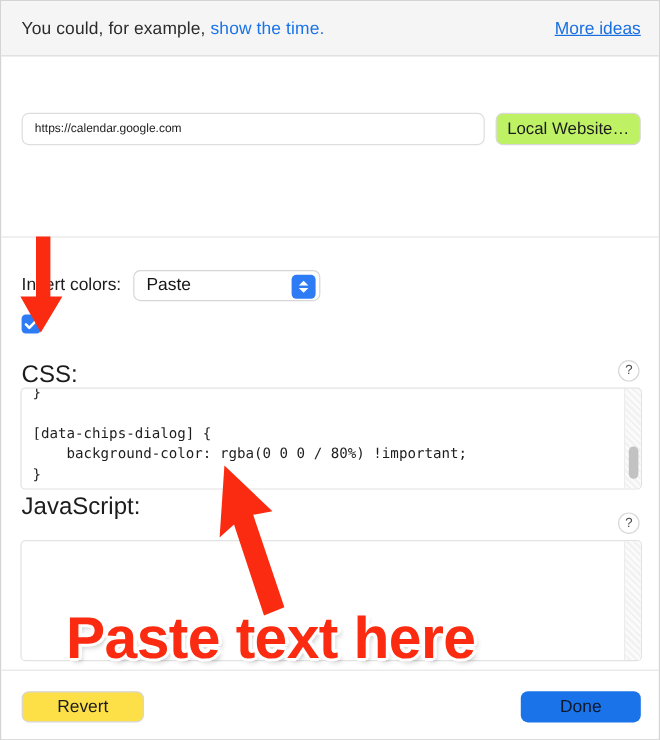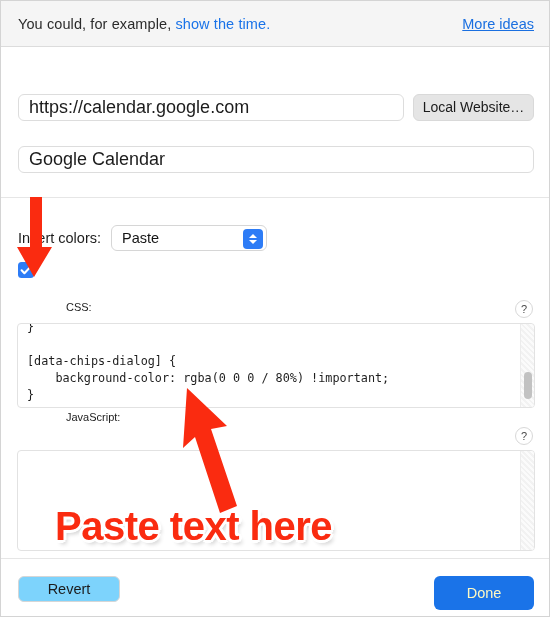--- a/index.html
+++ b/index.html
@@ -68,32 +68,32 @@
   }
   .text-field {
     height: 27px;
     border: 1px solid #dddddd;
     border-radius: 6px;
     background: #ffffff;
     box-sizing: border-box;
     display: flex;
     align-items: center;
     padding: 0 10px;
-    font-size: 18px;
+    font-size: 10px;
     color: #1c1c1c;
     overflow: hidden;
     white-space: nowrap;
   }
   .url-field { width: 386px; }
 
   .pill-button {
     height: 27px;
     border: 1px solid #d9d9d9;
     border-radius: 6px;
-    background: #e5e5e5;
+    background: #bef264;
     box-sizing: border-box;
     display: flex;
     align-items: center;
     justify-content: center;
     padding: 0 11px;
     font-size: 14px;
     color: #1c1c1c;
     white-space: nowrap;
     cursor: pointer;
   }
@@ -192,23 +192,22 @@
   .checkbox-label {
     font-size: 14.5px;
     color: #1c1c1c;
     white-space: nowrap;
   }
 
   
   .section-head {
     position: absolute;
     left: 17px;
-    font-size: 11px;
-    color: #1c1c1c;
-    margin-left: 48px;
+    font-size: 20px;
+    color: #1c1c1c;
   }
   .css-head { top: 300px; }
   .js-head  { top: 410px; }
 
   .help-btn {
     position: absolute;
     right: 16px;
     width: 18px;
     height: 18px;
     border-radius: 50%;
@@ -282,60 +281,60 @@
     box-sizing: border-box;
   }
   .revert-btn {
     position: absolute;
     left: 17px;
     top: 18px;
     width: 102px;
     height: 26px;
     border: 1px solid #d6d6d6;
     border-radius: 6px;
-    background: #7dd3fc;
+    background: #fde047;
     box-sizing: border-box;
     display: flex;
     align-items: center;
     justify-content: center;
     font-size: 14.5px;
     color: #1c1c1c;
     cursor: pointer;
   }
   .done-btn {
     position: absolute;
     right: 17px;
     top: 18px;
     width: 100px;
-    height: 34px;
+    height: 26px;
     border: none;
     border-radius: 6px;
     background: #1a73e8;
     display: flex;
     align-items: center;
     justify-content: center;
     font-size: 14.5px;
-    color: #fef9c3;
+    color: #0f172a;
     cursor: pointer;
   }
 
   
   .overlay {
     position: absolute;
     left: 0; top: 0;
     width: 550px; height: 617px;
     pointer-events: none;
   }
   .paste-text {
     position: absolute;
     left: 54px;
     top: 503px;
     font-family: "Liberation Sans", sans-serif;
     font-weight: bold;
-    font-size: 40px;
+    font-size: 49px;
     letter-spacing: -0.5px;
     color: #fa2b10;
     text-shadow:
       2px 2px 0 #ffffff, -2px 2px 0 #ffffff,
       2px -2px 0 #ffffff, -2px -2px 0 #ffffff,
       0 3px 0 #ffffff, 0 -3px 0 #ffffff,
       3px 0 0 #ffffff, -3px 0 0 #ffffff,
       3px 4px 4px rgba(0,0,0,0.20);
     white-space: nowrap;
   }
@@ -350,23 +349,20 @@
       <span>You could, for example, </span><span class="suggest-link">show the time.</span>
     </div>
     <div class="more-ideas">More ideas</div>
   </div>
 
   <div class="url-row">
     <div class="text-field url-field" title="Website URL">https://calendar.google.com</div>
     <div class="pill-button local-website-btn">Local Website…</div>
   </div>
 
-  <div class="name-row">
-    <div class="text-field name-field" title="Name">Google Calendar</div>
-  </div>
 
   <div class="hsep sep-top"></div>
 
   <div class="invert-row">
     <span class="invert-label">Invert colors:</span>
     <div class="select-box">
       <span>Paste</span>
       <span class="select-arrows">
         <span class="chev chev-up"></span>
         <span class="chev chev-down"></span>

